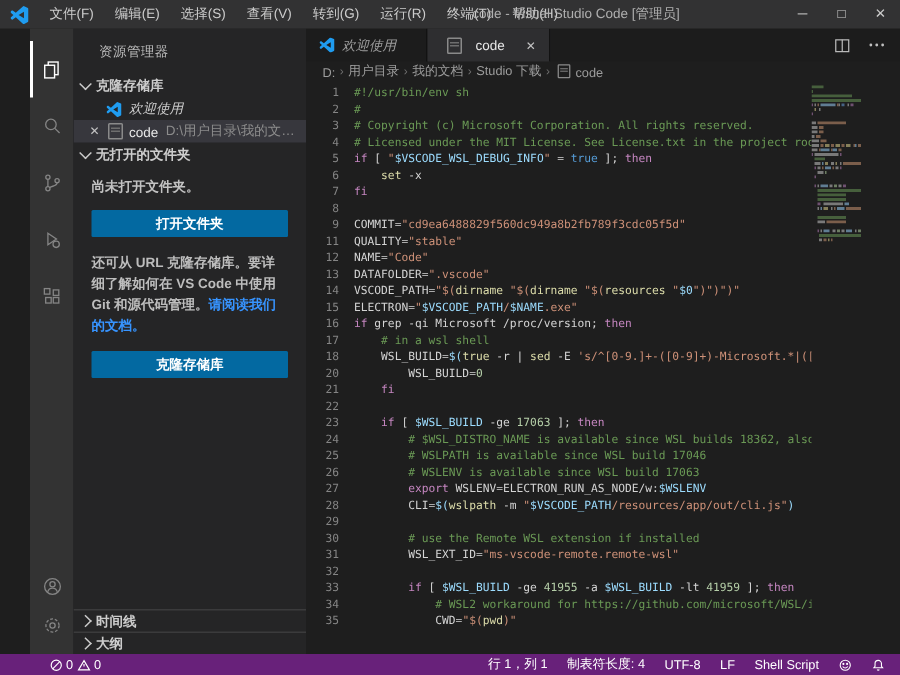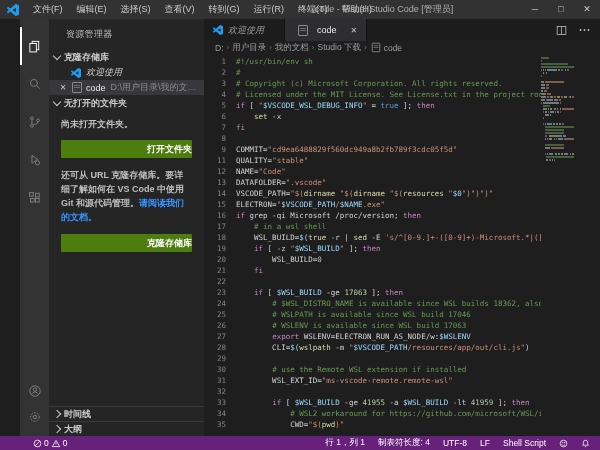--- a/index.html
+++ b/index.html
@@ -38,21 +38,21 @@
   .oe-row .vsc-ico{width:10px;height:10px;flex:none;margin:0 5px 0 22px;}
   .oe-welcome-label{font-style:italic;color:#cccccc;}
   .oe-row.selected{background:#37373d;}
   .oe-close{color:#c5c5c5;font-size:8px;width:10px;text-align:center;margin-left:9px;flex:none;cursor:pointer;}
   .file-ico{width:8px;height:9px;border:1px solid #8a8a8a;border-radius:1px;flex:none;margin:0 4px 0 4px;position:relative;}
   .file-ico:before{content:"";position:absolute;left:1px;right:1px;top:2px;border-top:1px solid #6e6e6e;box-shadow:0 2px 0 #6e6e6e;}
   .oe-name{color:#e8e8e8;}
   .oe-detail{color:#8c8c8c;margin-left:5px;overflow:hidden;text-overflow:ellipsis;flex:1;padding-right:4px;}
   .nf-body{padding:5px 12px 0 12px;color:#c2c2c2;font-weight:bold;}
   .nf-msg{margin:2px 0 9px 0;}
-  .sb-btn{display:block;height:18px;line-height:18px;background:#4d7c0f;color:#ffffff;text-align:right;border-radius:1px;cursor:pointer;}
+  .sb-btn{display:block;height:18px;line-height:18px;background:#0369a1;color:#ffffff;text-align:center;border-radius:1px;cursor:pointer;}
   .nf-para{margin:11px 0 9px 0;line-height:1.55;color:#bdbdbd;}
   .link{color:#3794ff;cursor:pointer;}
   .sb-bottom{position:absolute;bottom:0;left:0;right:0;}
   .sb-bottom .sec-h{height:14px;border-top:1px solid rgba(128,128,128,0.25);font-weight:bold;}
 
   
   .editorarea{flex:1;min-width:0;display:flex;flex-direction:column;background:#1e1e1e;position:relative;}
   .tabbar{height:22px;background:#1c1c1c;display:flex;align-items:stretch;flex:none;}
   .tab{display:flex;align-items:center;padding:0 9px;font-size:9px;gap:5px;cursor:pointer;border-right:1px solid #121212;}
   .tab .vsc-ico{width:10px;height:10px;flex:none;}
@@ -266,21 +266,20 @@
             <div class="line"><span class="ln">8</span><span class="lt"></span></div>
             <div class="line"><span class="ln">9</span><span class="lt"><span class="t-p">COMMIT=</span><span class="t-s">"cd9ea6488829f560dc949a8b2fb789f3cdc05f5d"</span></span></div>
             <div class="line"><span class="ln">11</span><span class="lt"><span class="t-p">QUALITY=</span><span class="t-s">"stable"</span></span></div>
             <div class="line"><span class="ln">12</span><span class="lt"><span class="t-p">NAME=</span><span class="t-s">"Code"</span></span></div>
             <div class="line"><span class="ln">13</span><span class="lt"><span class="t-p">DATAFOLDER=</span><span class="t-s">".vscode"</span></span></div>
             <div class="line"><span class="ln">14</span><span class="lt"><span class="t-p">VSCODE_PATH=</span><span class="t-s">"$(</span><span class="t-f">dirname</span><span class="t-s"> "$(</span><span class="t-f">dirname</span><span class="t-s"> "$(</span><span class="t-f">resources</span><span class="t-s"> "</span><span class="t-v">$0</span><span class="t-s">")")")"</span></span></div>
             <div class="line"><span class="ln">15</span><span class="lt"><span class="t-p">ELECTRON=</span><span class="t-s">"</span><span class="t-v">$VSCODE_PATH</span><span class="t-s">/</span><span class="t-v">$NAME</span><span class="t-s">.exe"</span></span></div>
             <div class="line"><span class="ln">16</span><span class="lt"><span class="t-k">if</span><span class="t-p"> grep -qi Microsoft /proc/version; </span><span class="t-k">then</span></span></div>
             <div class="line"><span class="ln">17</span><span class="lt"><span class="t-p">    </span><span class="t-c"># in a wsl shell</span></span></div>
             <div class="line"><span class="ln">18</span><span class="lt"><span class="t-p">    WSL_BUILD=</span><span class="t-v">$(</span><span class="t-f">true</span><span class="t-p"> -r | </span><span class="t-f">sed</span><span class="t-p"> -E </span><span class="t-s">'s/^[0-9.]+-([0-9]+)-Microsoft.*|([0-9]+).*-microsoft-.*/\1\2/'</span></span></div>
-            <div class="line"><span class="ln">19</span><span class="lt"><span class="t-p">    </span><span class="t-k">if</span><span class="t-p"> [ -z </span><span class="t-s">"</span><span class="t-v">$WSL_BUILD</span><span class="t-s">"</span><span class="t-p"> ]; </span><span class="t-k">then</span></span></div>
             <div class="line"><span class="ln">20</span><span class="lt"><span class="t-p">        WSL_BUILD=</span><span class="t-n">0</span></span></div>
             <div class="line"><span class="ln">21</span><span class="lt"><span class="t-p">    </span><span class="t-k">fi</span></span></div>
             <div class="line"><span class="ln">22</span><span class="lt"></span></div>
             <div class="line"><span class="ln">23</span><span class="lt"><span class="t-p">    </span><span class="t-k">if</span><span class="t-p"> [ </span><span class="t-v">$WSL_BUILD</span><span class="t-p"> -ge </span><span class="t-n">17063</span><span class="t-p"> ]; </span><span class="t-k">then</span></span></div>
             <div class="line"><span class="ln">24</span><span class="lt"><span class="t-p">        </span><span class="t-c"># $WSL_DISTRO_NAME is available since WSL builds 18362, also for WSL2</span></span></div>
             <div class="line"><span class="ln">25</span><span class="lt"><span class="t-p">        </span><span class="t-c"># WSLPATH is available since WSL build 17046</span></span></div>
             <div class="line"><span class="ln">26</span><span class="lt"><span class="t-p">        </span><span class="t-c"># WSLENV is available since WSL build 17063</span></span></div>
             <div class="line"><span class="ln">27</span><span class="lt"><span class="t-p">        </span><span class="t-k">export</span><span class="t-p"> WSLENV=ELECTRON_RUN_AS_NODE/w:</span><span class="t-v">$WSLENV</span></span></div>
             <div class="line"><span class="ln">28</span><span class="lt"><span class="t-p">        CLI=</span><span class="t-v">$(</span><span class="t-f">wslpath</span><span class="t-p"> -m </span><span class="t-s">"</span><span class="t-v">$VSCODE_PATH</span><span class="t-s">/resources/app/out/cli.js"</span><span class="t-v">)</span></span></div>
             <div class="line"><span class="ln">29</span><span class="lt"></span></div>

